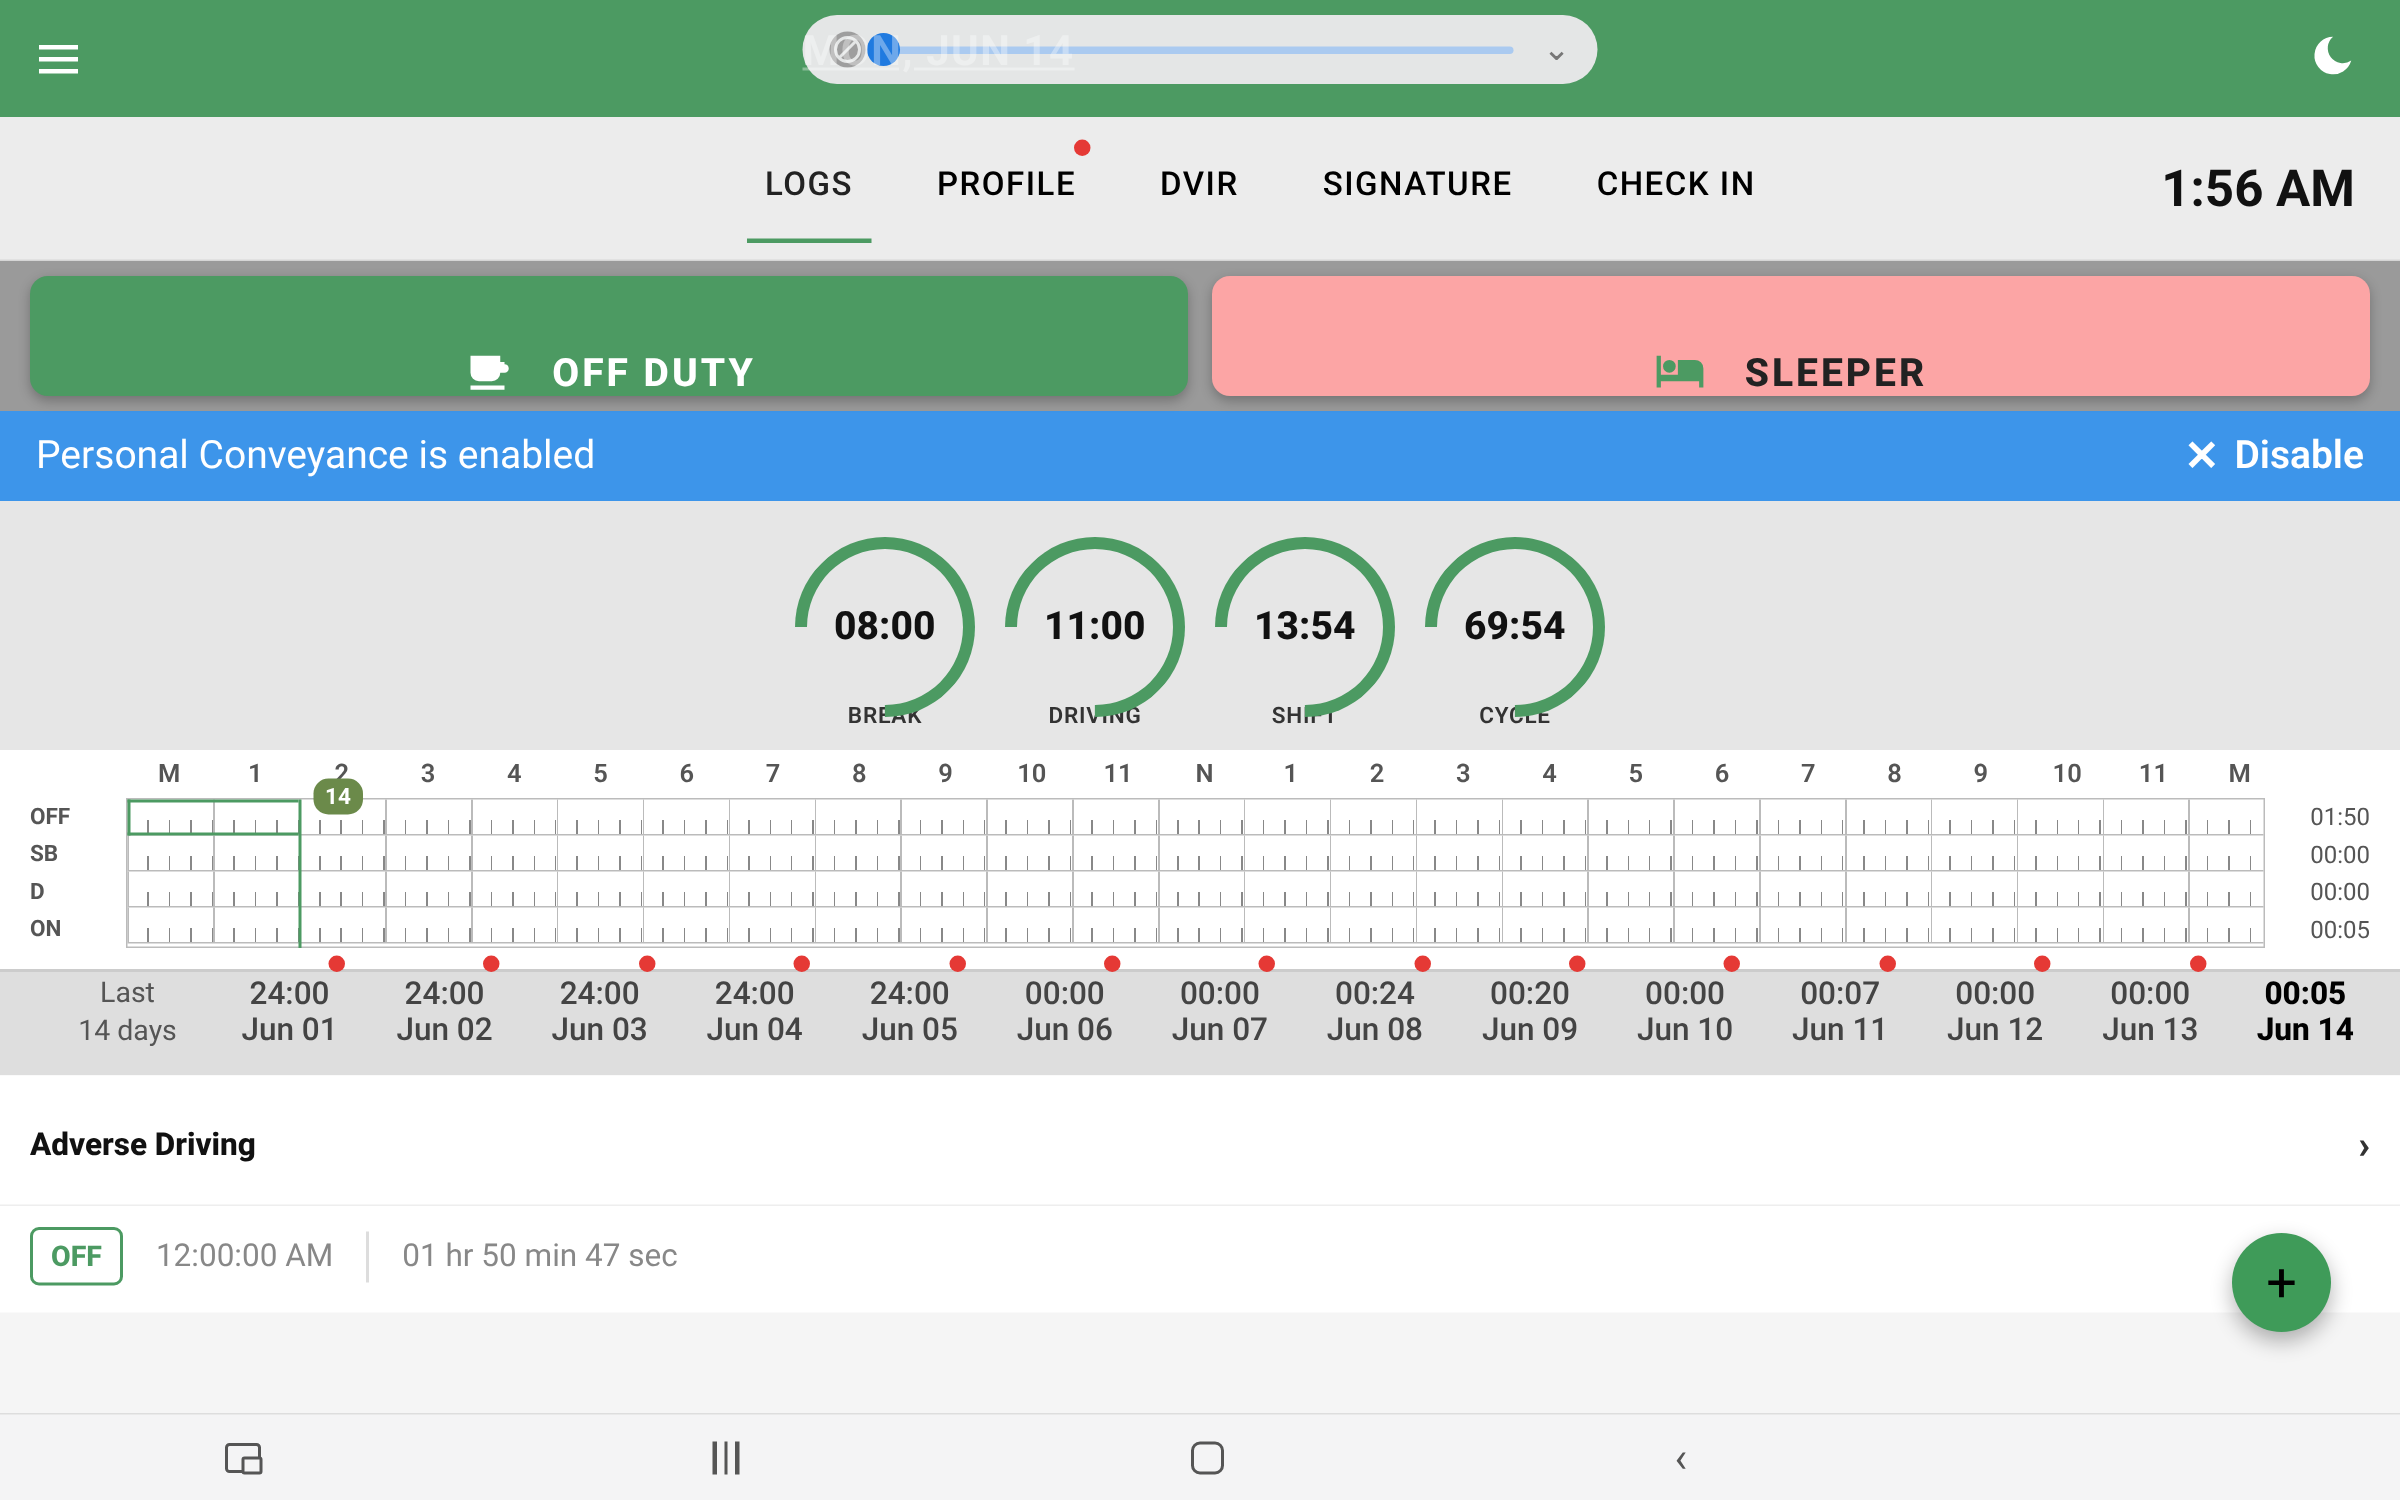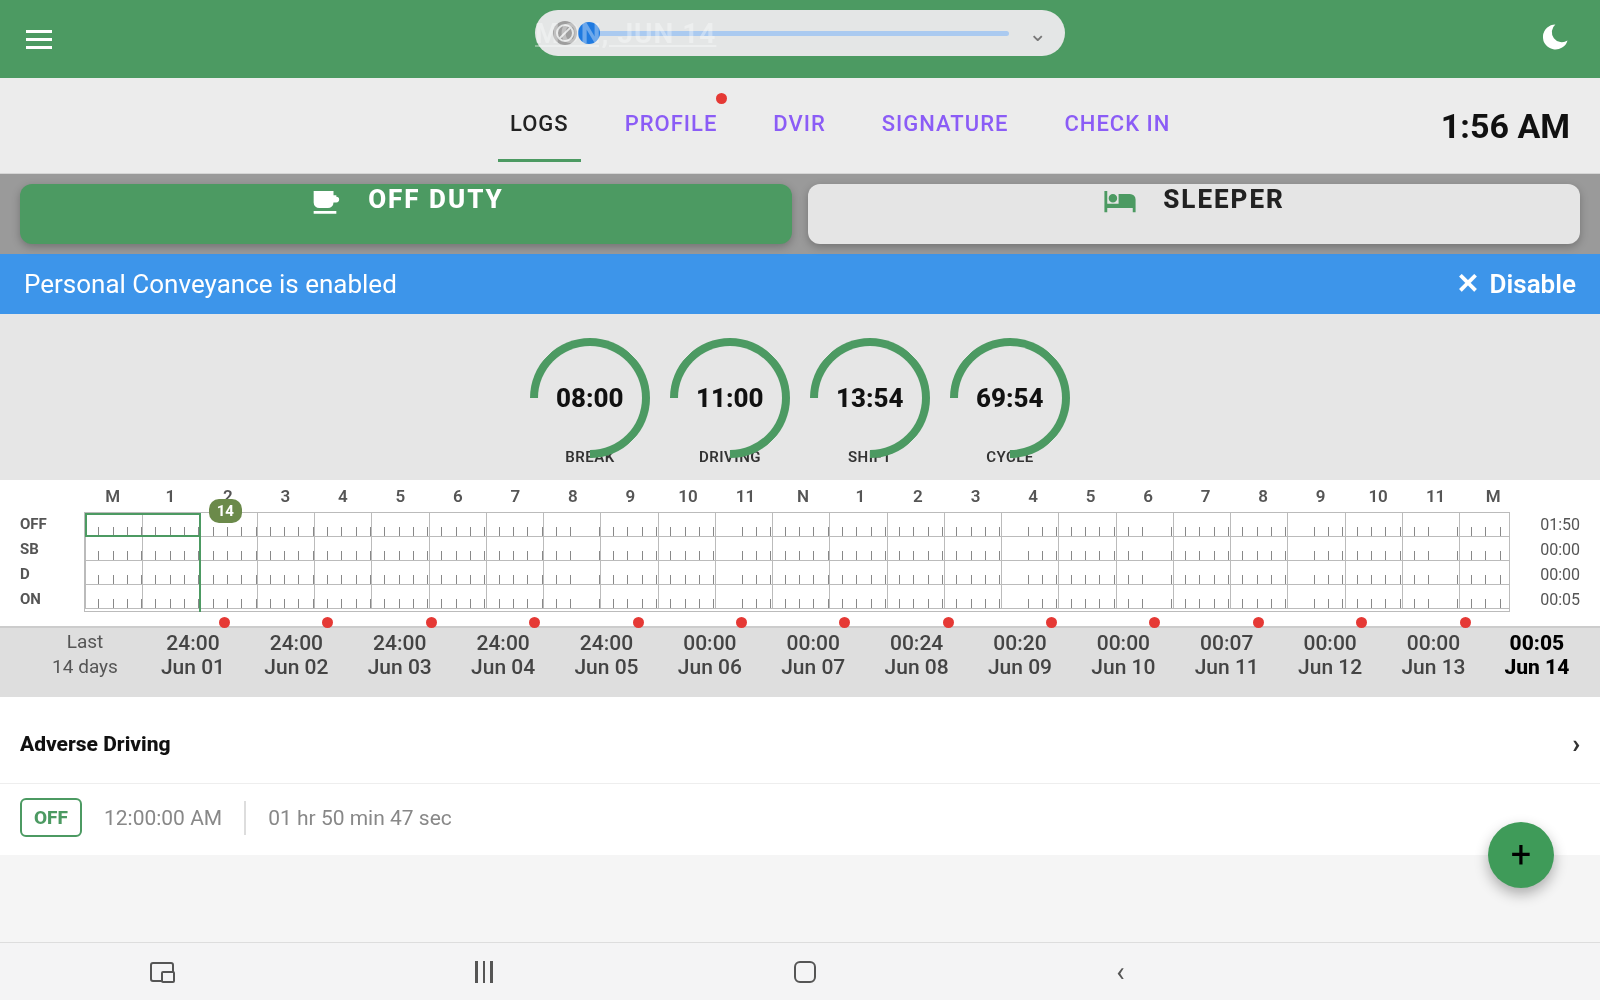--- a/index.html
+++ b/index.html
@@ -39,36 +39,36 @@
   .moon { position:absolute; right:30px; top:22px; width:30px; height:30px; }
   .moon svg { width:30px; height:30px; fill:#fff; }
 
   
   .tabrow {
     height:96px; background:#ececec; display:flex; align-items:center;
     border-bottom:1px solid #d5d5d5;
     position:relative;
   }
   .tabs { display:flex; gap:56px; margin-left:510px; }
-  .tab { color:#8b5cf6; font-weight:500; font-size:22px; letter-spacing:1px; position:relative; padding-bottom:4px; cursor:pointer;}
+  .tab { color:#000000; font-weight:500; font-size:22px; letter-spacing:1px; position:relative; padding-bottom:4px; cursor:pointer;}
   .tab.active { color:#222; }
   .tab.active::after { content:""; position:absolute; left:-12px; right:-12px; bottom:-22px; height:3px; background:#4c9a62; }
   .tab .dot { position:absolute; top:-18px; right:-10px; width:11px; height:11px; background:#e53935; border-radius:50%; }
   .clock { margin-left:auto; margin-right:30px; font-size:34px; font-weight:700; color:#111; }
 
   
   .statusbar { background:#9a9a9a; padding:10px 20px; display:flex; gap:16px; }
   .stbtn {
-    flex:1; height:60px; border-radius:12px;
-    display:flex; align-items:flex-start; justify-content:center; gap:26px;
+    flex:1; height:80px; border-radius:12px;
+    display:flex; align-items:flex-end; justify-content:center; gap:26px;
     font-size:26px; font-weight:800; letter-spacing:2px;
     cursor:pointer;
   }
   .stbtn.off { background:#4c9a62; color:#fff; box-shadow:0 3px 8px rgba(0,0,0,.25);}
-  .stbtn.white { background:#e5e5e5; color:#222; box-shadow:0 3px 8px rgba(0,0,0,.25);}
+  .stbtn.white { background:#fca5a5; color:#222; box-shadow:0 3px 8px rgba(0,0,0,.25);}
   .stbtn svg { width:34px; height:34px; }
   .stbtn.off svg { fill:#fff; }
   .stbtn.white svg { fill:#4c9a62; }
 
   
   .banner { background:#3d95ea; color:#fff; height:60px; display:flex; align-items:center; padding:0 24px; font-size:26px;}
   .banner .spacer { flex:1; }
   .banner .disable { display:flex; align-items:center; gap:10px; font-weight:600; font-size:26px; cursor:pointer;}
   .banner .x { font-size:28px; line-height:1; }
 

